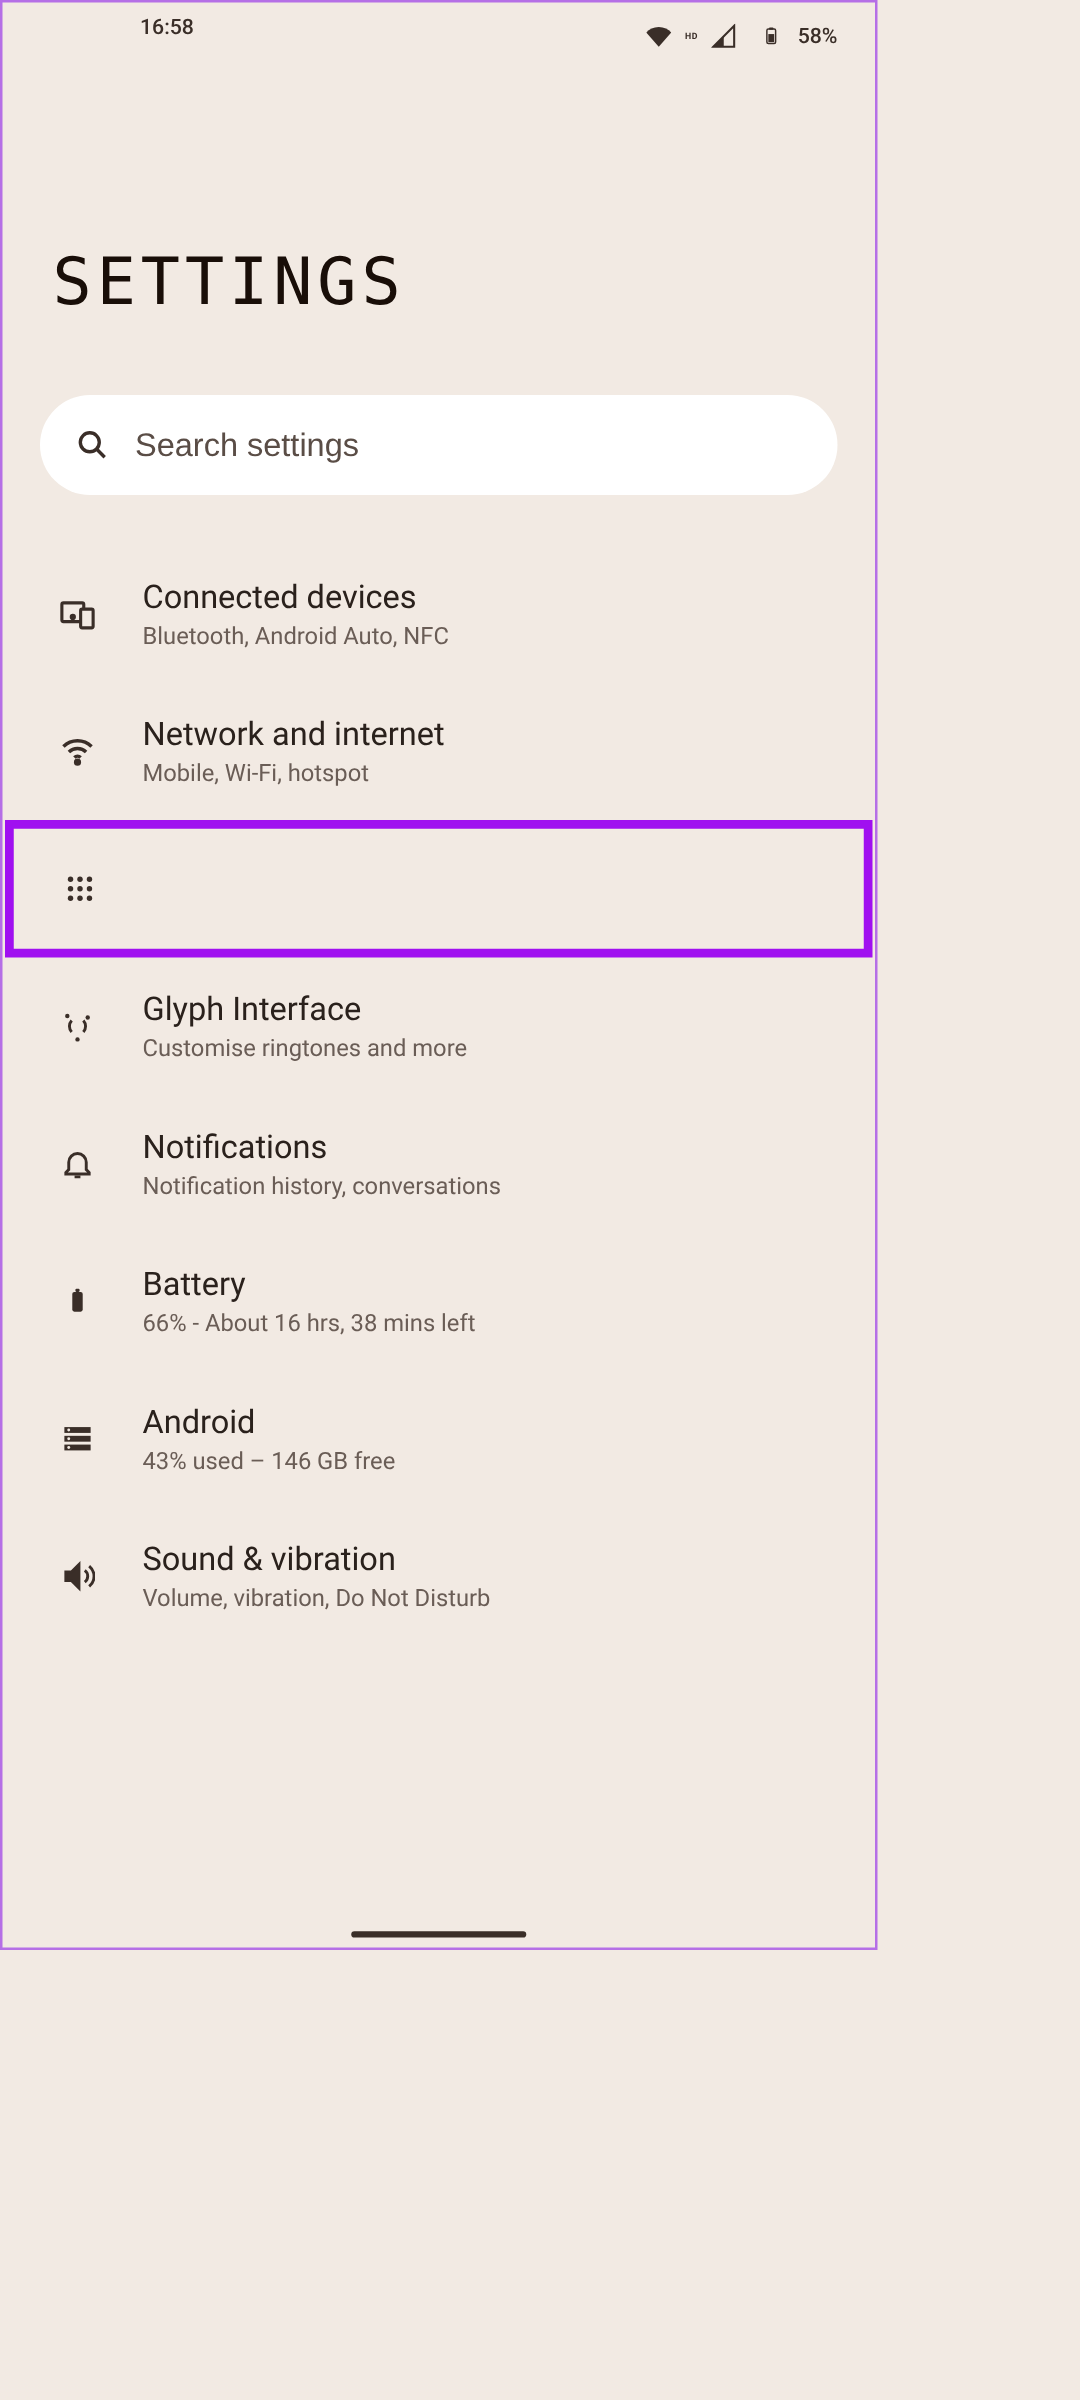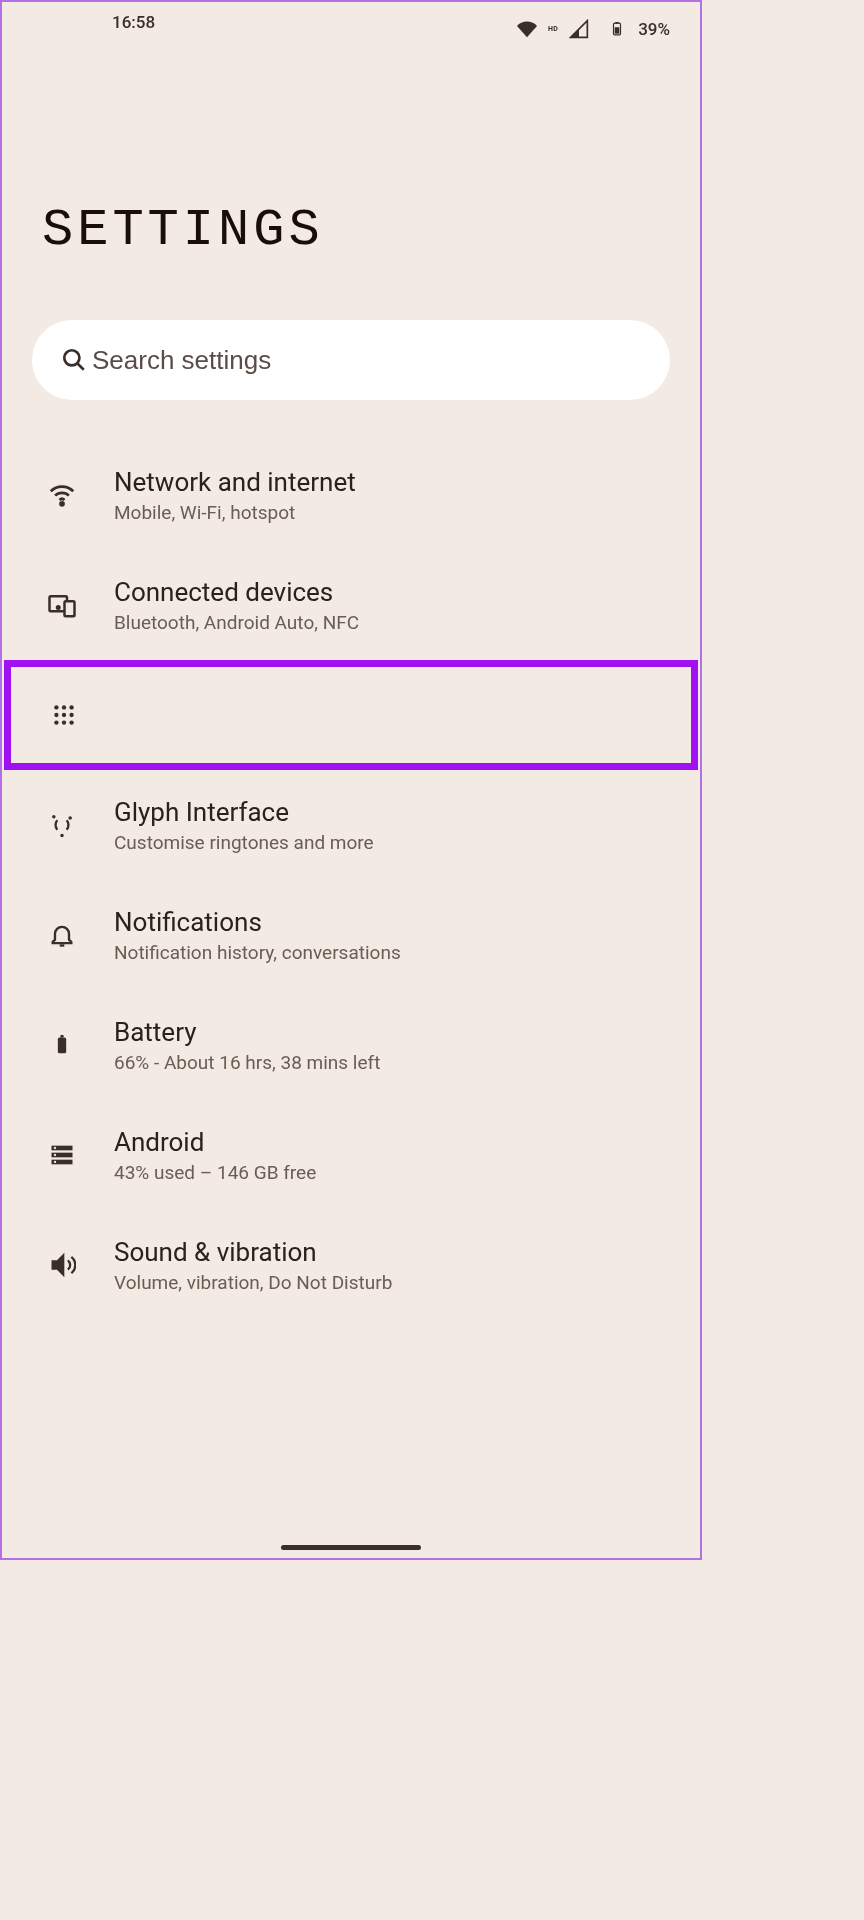--- a/index.html
+++ b/index.html
@@ -34,31 +34,30 @@
       margin-left: 40px;
       font-size: 52px;
       letter-spacing: 4px;
       font-weight: 400;
       color: #2a211c;
       font-family: monospace;
     }
     .dotted-text {
       display: inline-block;
       filter: contrast(1.2);
-      font-family: Liberation Mono, monospace;
     }
     .search-bar {
       margin: 60px 30px 40px;
       background: #ffffff;
       border-radius: 50px;
       height: 80px;
       display: flex;
       align-items: center;
       padding: 0 28px;
-      gap: 4px;
+      gap: 20px;
     }
     .search-bar .icon-wrap { width: 28px; height: 28px; }
     .search-input {
       border: none;
       outline: none;
       font-size: 26px;
       color: #3a2e28;
       background: transparent;
       flex: 1;
     }
@@ -131,21 +130,21 @@
           <path d="M2 22 L12 12 L12 22 Z" fill="#3a2e28"></path>
         </svg>
     </span>
     <span class="icon-wrap">
       <svg viewBox="0 0 24 24" width="14" height="22">
           <rect x="6" y="2" width="12" height="20" rx="2" fill="none" stroke="#3a2e28" stroke-width="2"></rect>
           <rect x="9" y="0" width="6" height="3" rx="1" fill="#3a2e28"></rect>
           <rect x="8" y="9" width="8" height="11" fill="#3a2e28"></rect>
         </svg>
     </span>
-    <span>39%</span>
+    <span>58%</span>
   </div>
 </div>
 
 <h1 class="page-title">
   <span class="dotted-text">SETTINGS</span>
 </h1>
 
 <div class="search-bar">
   <span class="icon-wrap">
     <svg viewBox="0 0 24 24" width="26" height="26" fill="none" stroke="#3a2e28" stroke-width="2.5">
@@ -153,44 +152,44 @@
         <line x1="21" y1="21" x2="15" y2="15"></line>
       </svg>
   </span>
   <input class="search-input" type="text" placeholder="Search settings" style="">
 </div>
 
 <div class="list">
 
   <div class="row">
     <span class="icon-wrap">
+      <svg viewBox="0 0 24 24" width="30" height="30" fill="none" stroke="#3a2e28" stroke-width="2">
+          <rect x="2" y="5" width="14" height="12" rx="1"></rect>
+          <rect x="14" y="9" width="8" height="12" rx="1" fill="#f2eae3"></rect>
+          <circle cx="9" cy="14" r="1" fill="#3a2e28"></circle>
+        </svg>
+    </span>
+    <div class="text-col">
+      <div class="row-title">Connected devices</div>
+      <div class="row-sub">Bluetooth, Android Auto, NFC</div>
+    </div>
+  </div>
+
+  <div class="row">
+    <span class="icon-wrap">
       <svg viewBox="0 0 24 24" width="30" height="30" fill="none" stroke="#3a2e28" stroke-width="2.2">
           <path d="M3 9c5-5 13-5 18 0"></path>
           <path d="M6.5 12.5c3-3 8-3 11 0"></path>
           <path d="M10 16c1.2-1.2 2.8-1.2 4 0"></path>
           <circle cx="12" cy="19" r="1.2" fill="#3a2e28"></circle>
         </svg>
     </span>
     <div class="text-col">
       <div class="row-title">Network and internet</div>
       <div class="row-sub">Mobile, Wi-Fi, hotspot</div>
-    </div>
-  </div>
-
-  <div class="row">
-    <span class="icon-wrap">
-      <svg viewBox="0 0 24 24" width="30" height="30" fill="none" stroke="#3a2e28" stroke-width="2">
-          <rect x="2" y="5" width="14" height="12" rx="1"></rect>
-          <rect x="14" y="9" width="8" height="12" rx="1" fill="#f2eae3"></rect>
-          <circle cx="9" cy="14" r="1" fill="#3a2e28"></circle>
-        </svg>
-    </span>
-    <div class="text-col">
-      <div class="row-title">Connected devices</div>
-      <div class="row-sub">Bluetooth, Android Auto, NFC</div>
     </div>
   </div>
 
   <div class="row highlighted">
     <span class="icon-wrap">
       <svg viewBox="0 0 24 24" width="26" height="26" fill="#3a2e28">
         <circle cx="5" cy="5" r="2"></circle>
           <circle cx="12" cy="5" r="2"></circle>
           <circle cx="19" cy="5" r="2"></circle>
         <circle cx="5" cy="12" r="2"></circle>

